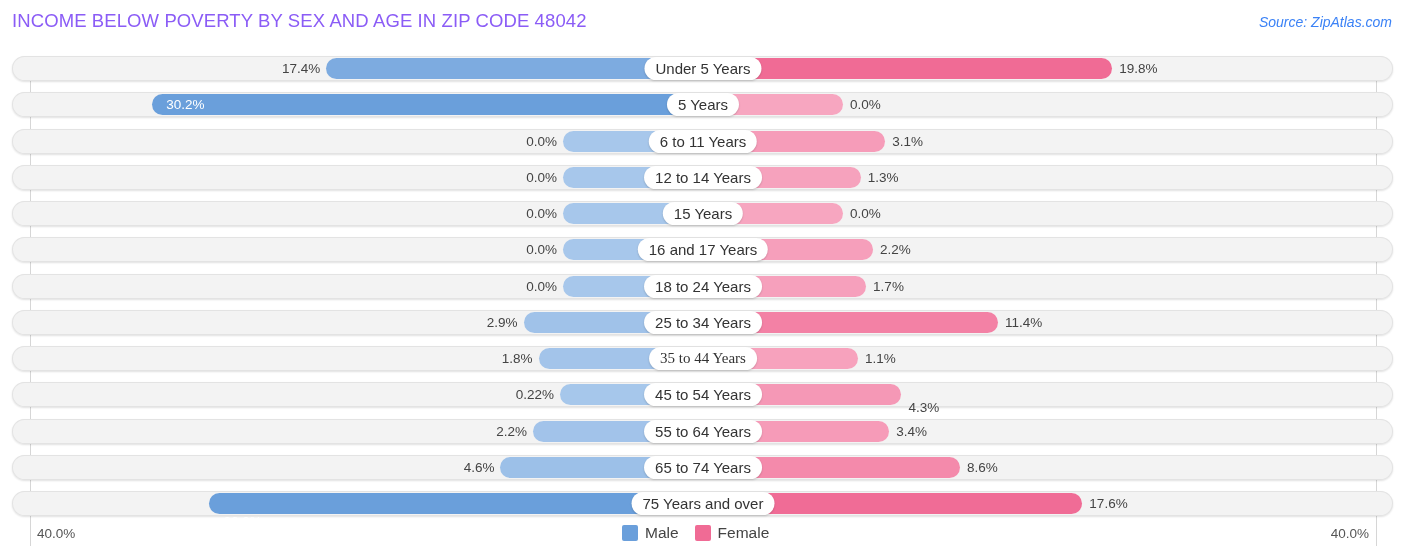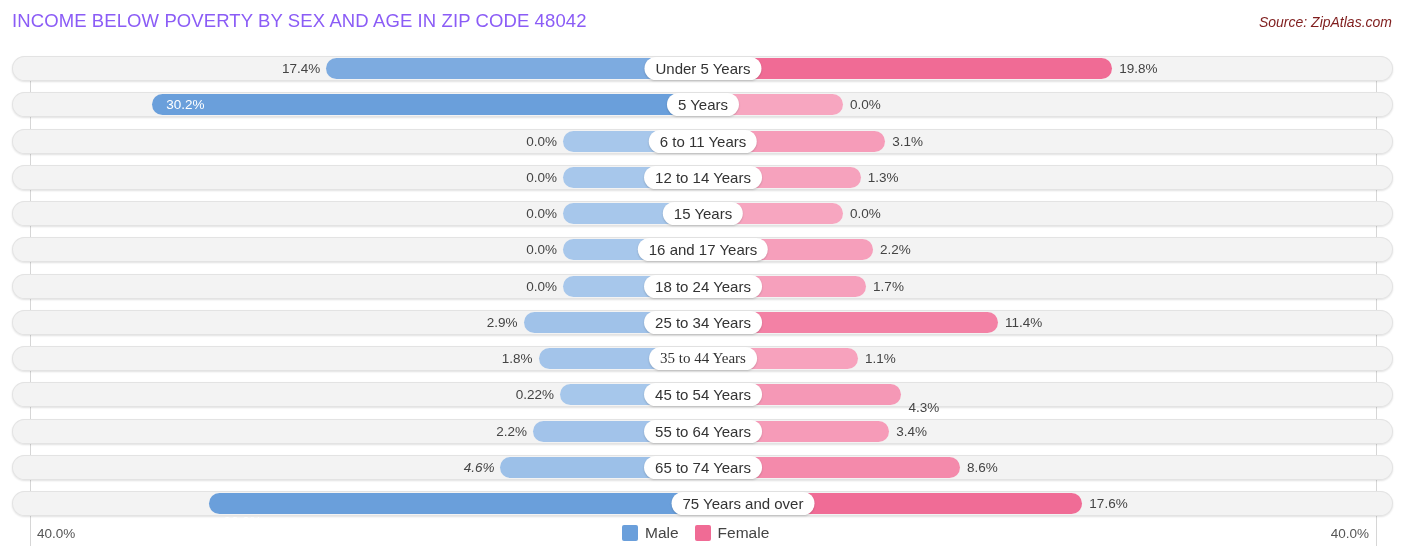--- a/index.html
+++ b/index.html
@@ -1,19 +1,19 @@
 <!DOCTYPE html>
 <html><head>
 <meta charset="utf-8">
 <style>
   html, body { margin: 0; padding: 0; background: #ffffff; }
   body { width: 1406px; height: 559px; position: relative; overflow: hidden;
          font-family: "Liberation Sans", "DejaVu Sans", sans-serif; color: #333; }
   .title { position: absolute; left: 12px; top: 10px; font-size: 18.5px; color: #8b5cf6; letter-spacing: 0.1px; }
-  .source { position: absolute; right: 14px; top: 14px; font-size: 14px; font-style: italic; color: #7f1d1d; }
+  .source { position: absolute; right: 14px; top: 14px; font-size: 14px; font-style: italic; color: #3b82f6; }
   .axisline { position: absolute; top: 56px; height: 490px; width: 1px; background: #d6d6d6; }
   .row { position: absolute; left: 12px; width: 1381px; height: 25px; border-radius: 13px;
          background: #f3f3f3; box-shadow: inset 0 0 0 1px #e3e3e3, 0 1px 2px rgba(0,0,0,0.12); }
   .bar { position: absolute; height: 21px; border-radius: 11px; }
   .bar.male { background: #a7c7eb; }
   .bar.female { background: #f7a6c0; }
   .pill { position: absolute; height: 23px; line-height: 23px; padding: 0 11px; border-radius: 12px;
           background: #fff; font-size: 15px; color: #333; white-space: nowrap;
           box-shadow: 0 1px 2px rgba(0,0,0,0.18); transform: translateX(-50%); }
   .val { position: absolute; font-size: 13.5px; color: #444; line-height: 21px; white-space: nowrap; }
@@ -95,29 +95,29 @@
     <div class="pill" style="left: 703px; top: 383.25px;">45 to 54 Years</div>
     <div class="row" style="top: 418.5px;"></div>
     <div class="bar male" style="left: 533.08px; width: 169.92px; top: 420.5px; background: rgb(162, 195, 234);"></div>
     <div class="bar female" style="left: 703px; width: 186.24px; top: 420.5px; background: rgb(246, 155, 184);"></div>
     <div class="val" style="top: 420.5px; right: 878.92px;">2.2%</div>
     <div class="val" style="top: 420.5px; left: 896.24px;">3.4%</div>
     <div class="pill" style="left: 703px; top: 419.5px;">55 to 64 Years</div>
     <div class="row" style="top: 454.75px;"></div>
     <div class="bar male" style="left: 500.44px; width: 202.56px; top: 456.75px; background: rgb(156, 192, 232);"></div>
     <div class="bar female" style="left: 703px; width: 256.96px; top: 456.75px; background: rgb(244, 138, 171);"></div>
-    <div class="val" style="top: 456.75px; right: 911.56px; font-style: italic;">4.6%</div>
+    <div class="val" style="top: 456.75px; right: 911.56px;">4.6%</div>
     <div class="val" style="top: 456.75px; left: 966.96px;">8.6%</div>
     <div class="pill" style="left: 703px; top: 455.75px;">65 to 74 Years</div>
     <div class="row" style="top: 491px;"></div>
     <div class="bar male" style="left: 209.4px; width: 493.6px; top: 493px; background: rgb(106, 159, 219);"></div>
     <div class="bar female" style="left: 703px; width: 379.36px; top: 493px; background: rgb(240, 108, 150);"></div>
     <div class="val inside" style="top: 493px; left: 223.4px; margin-top: 18px;">26.0%</div>
     <div class="val" style="top: 493px; left: 1089.36px;">17.6%</div>
-    <div class="pill" style="left: 703px; top: 492px; margin-left: 40px;">75 Years and over</div>
+    <div class="pill" style="left: 703px; top: 492px;">75 Years and over</div>
   </div>
 
 <div class="axislabel" style="left:37px">40.0%</div>
 <div class="axislabel" style="right:37px">40.0%</div>
 
 <div class="legend">
   <div class="item">
     <span class="sw" id="sw-male" style="background: rgb(106, 159, 219);"></span>
     <span>Male</span>
   </div>

